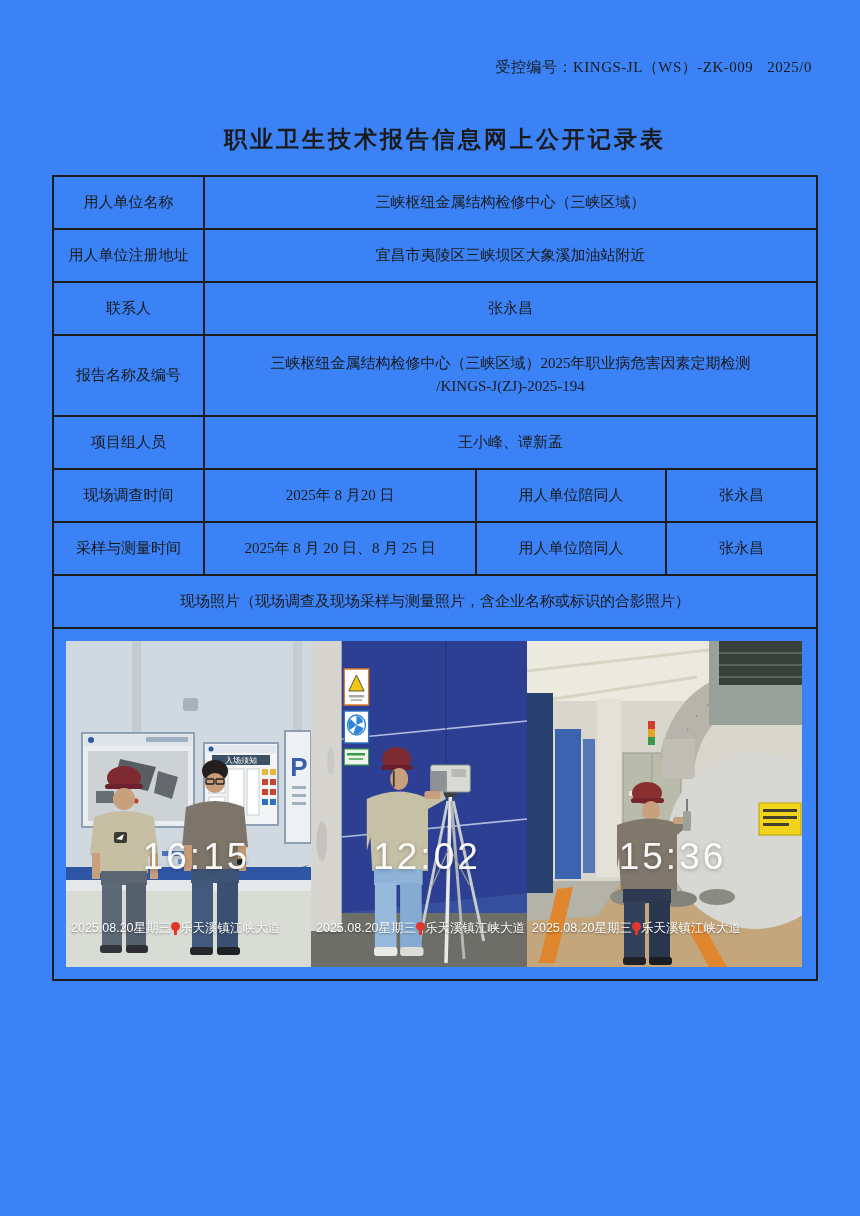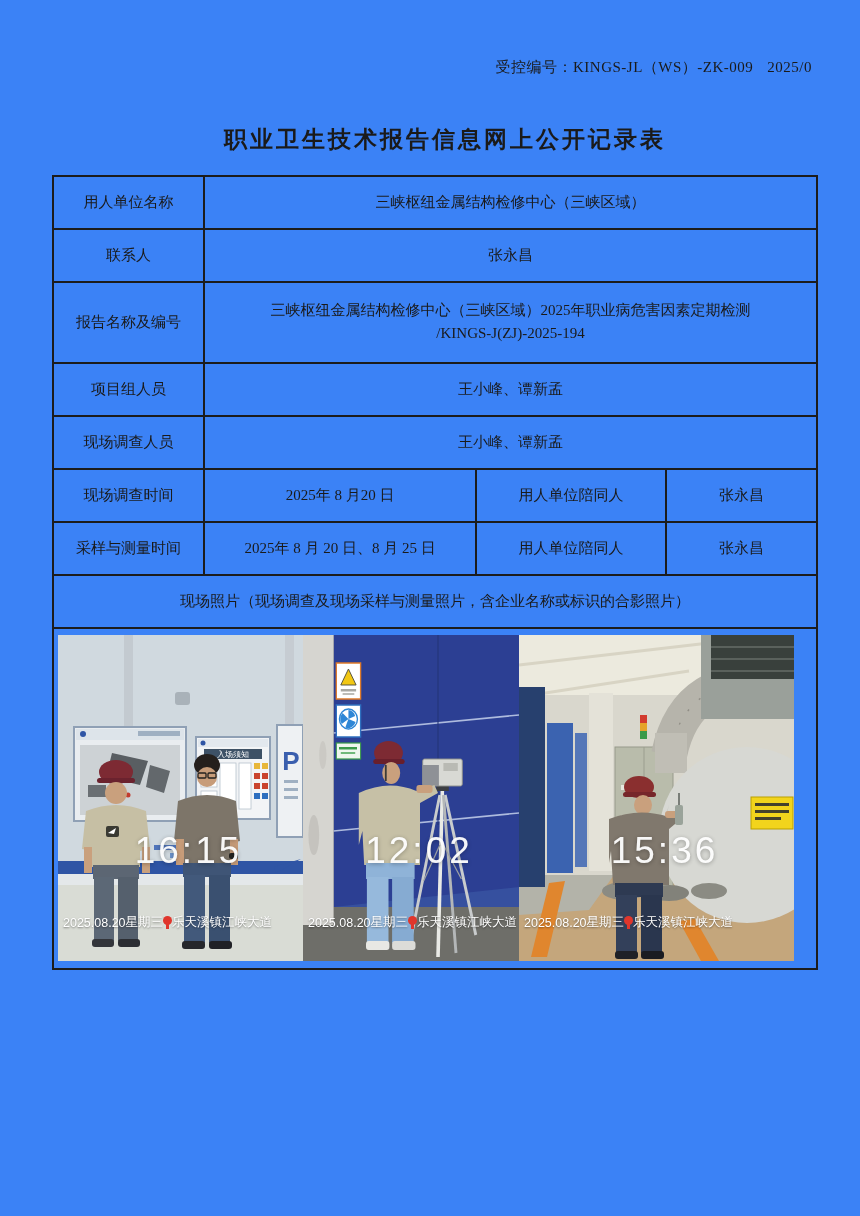--- a/index.html
+++ b/index.html
@@ -13,21 +13,21 @@
 
   .doc-title { position:absolute; top:124px; left:0; width:100%; text-align:center;
     font-size:23px; font-weight:bold; letter-spacing:3px;padding-left:30px; }
 
   table.record { position:absolute; top:175px; left:52px; width:764px;
     border-collapse:collapse; table-layout:fixed; }
   table.record td { border:2px solid #1c1c1c; text-align:center; vertical-align:middle;
     font-size:15px; padding:16px 4px; overflow:hidden; }
   .report-line { line-height:1.55; }
 
-  td.photo-cell { padding:4px !important; vertical-align:top; }
+  td.photo-cell { padding:12px !important; vertical-align:top; }
   .photos { display:flex; width:760px; height:326px; }
   .photo { position:relative; overflow:hidden; flex-shrink:0; height:326px; }
   .photo svg { display:block; width:100%; height:100%; }
   .photo-time { position:absolute; top:195px; left:0; width:100%; text-align:center;
     font-family:"Liberation Sans","DejaVu Sans",sans-serif; font-weight:100;
     font-size:37px; letter-spacing:3px; color:rgba(255,255,255,0.95);
     text-shadow:0 1px 4px rgba(0,0,0,0.30);margin-left:8px; }
   .photo-date { position:absolute; bottom:30px; left:5px; right:0;
     font-family:"Liberation Sans","DejaVu Sans",sans-serif; font-size:12.5px;
     color:#ffffff; text-shadow:0 1px 2px rgba(0,0,0,0.45);
@@ -54,43 +54,43 @@
         <col style="width:190px">
         <col style="width:151px">
       </colgroup>
 
     <tbody>
         <tr style="height:43px">
       <td>用人单位名称</td>
       <td colspan="3">三峡枢纽金属结构检修中心（三峡区域）</td>
     </tr>
 
+    <tr style="height:43px">
+      <td>用人单位注册地址</td>
+      <td colspan="3">宜昌市夷陵区三峡坝区大象溪加油站附近</td>
+    </tr>
 
     <tr style="height:35px">
       <td>联系人</td>
       <td colspan="3">张永昌</td>
     </tr>
 
     <tr style="height:52px">
       <td>报告名称及编号</td>
       <td colspan="3">
         <div class="report-line">三峡枢纽金属结构检修中心（三峡区域）2025年职业病危害因素定期检测</div>
         <div class="report-line">/KINGS-J(ZJ)-2025-194</div>
       </td>
     </tr>
 
     <tr style="height:38px">
       <td>项目组人员</td>
       <td colspan="3">王小峰、谭新孟</td>
     </tr>
 
-    <tr style="height:32px">
-      <td>现场调查人员</td>
-      <td colspan="3">王小峰、谭新孟</td>
-    </tr>
 
     <tr style="height:38px">
       <td>现场调查时间</td>
       <td>2025年 8 月20  日</td>
       <td>用人单位陪同人</td>
       <td>张永昌</td>
     </tr>
 
 
     <tr style="height:40px">

